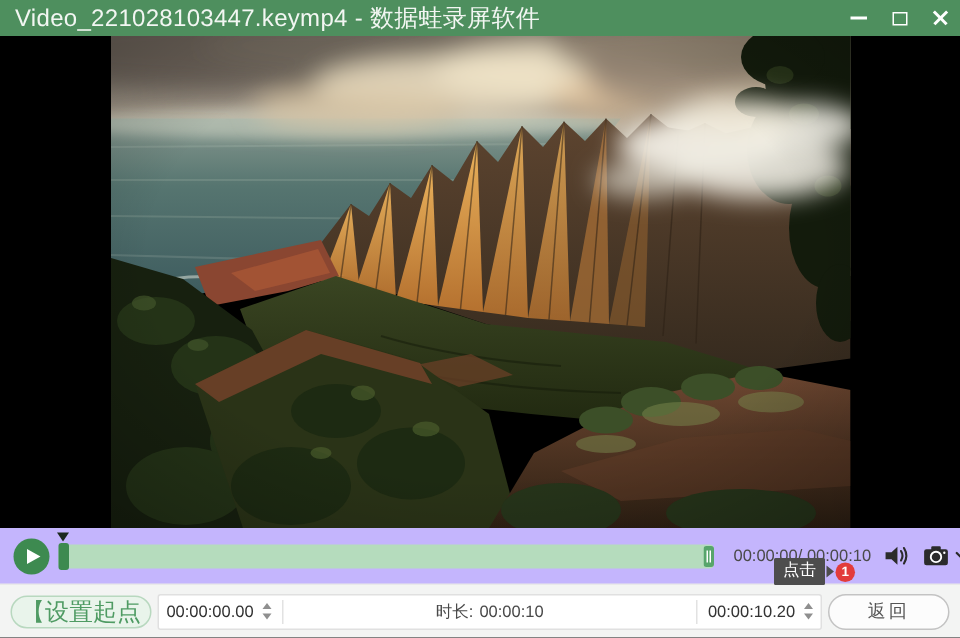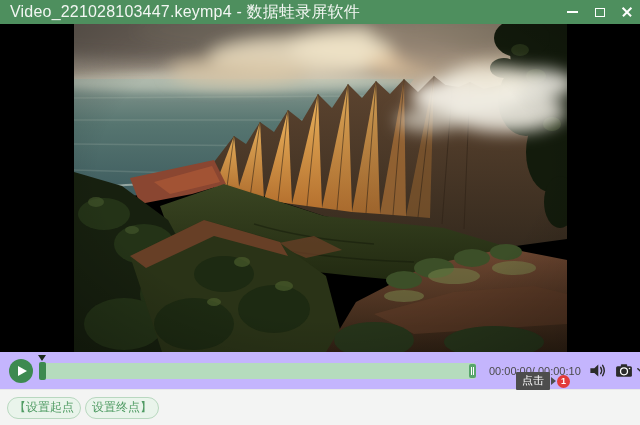--- a/index.html
+++ b/index.html
@@ -38,21 +38,21 @@
   .chev { margin-left:2px; }
 
   
   .tooltip { position:absolute; left:516px; top:372px; display:flex; align-items:center; z-index:5; }
   .tt-box { background:#4d4d4d; color:#fff; font-size:11px; padding:2px 6px 3px; line-height:13px; border-radius:1px; }
   .tt-arrow { width:0; height:0; border-top:4px solid transparent; border-bottom:4px solid transparent; border-left:5px solid #4d4d4d; margin:0 1px; }
   .tt-badge { width:13px; height:13px; border-radius:50%; background:#e23b3b; color:#fff; font-size:9px; line-height:13px; text-align:center; font-weight:bold; }
 
   
   .bottombar { height:35px; background:#f3f4f3; display:flex; align-items:center; padding:0 7px; gap:4px; }
-  .pill { border-radius:12px; font-size:12px; cursor:pointer; white-space:nowrap; }
+  .pill { border-radius:12px; font-size:16px; cursor:pointer; white-space:nowrap; }
   .green-pill { height:22px; padding:0 6px; background:#e9f4eb; border:1px solid #b8d8bf; color:#4f9b63; flex:0 0 auto; }
   .time-group { flex:1 1 auto; height:24px; background:#fff; border:1px solid #e0e0e0; border-radius:2px; display:flex; align-items:center; padding:0 2px; min-width:0; }
   .time-input { width:64px; border:none; outline:none; font-size:11px; color:#333; text-align:center; font-family:"Liberation Sans","DejaVu Sans",sans-serif; background:transparent; }
   .spinner { display:flex; flex-direction:column; align-items:center; gap:3px; width:12px; cursor:pointer; }
   .spin-up { width:0; height:0; border-left:3.5px solid transparent; border-right:3.5px solid transparent; border-bottom:4px solid #8f8f8f; }
   .spin-down { width:0; height:0; border-left:3.5px solid transparent; border-right:3.5px solid transparent; border-top:4px solid #8f8f8f; }
   .vdiv { width:1px; height:16px; background:#e2e2e2; margin:0 4px; flex:0 0 auto; }
   .duration { flex:1 1 auto; text-align:center; font-size:11px; color:#4a4a4a; white-space:nowrap; }
   .duration span + span { margin-left:4px; }
   .back-btn { width:81px; height:24px; background:#fcfcfc; border:1px solid #c3c3c3; color:#555; font-size:12px; letter-spacing:2px; flex:0 0 auto; }
@@ -289,17 +289,34 @@
 
   <div class="tooltip">
     <span class="tt-box">点击</span>
     <span class="tt-arrow"></span>
     <span class="tt-badge">1</span>
   </div>
 
   <div class="bottombar">
     <button class="pill green-pill">【设置起点</button>
 
-
-    <button class="pill green-pill">设置终点】</button>
+    <div class="time-group">
+      <input class="time-input" value="00:00:00.00" style="">
+      <span class="spinner">
+        <i class="spin-up"></i>
+        <i class="spin-down"></i>
+      </span>
+      <span class="vdiv"></span>
+      <span class="duration">
+        <span>时长:</span><span>00:00:10</span>
+      </span>
+      <span class="vdiv"></span>
+      <input class="time-input" value="00:00:10.20" style="">
+      <span class="spinner">
+        <i class="spin-up"></i>
+        <i class="spin-down"></i>
+      </span>
+    </div>
+
+    <button class="pill back-btn">返回</button>
   </div>
 
 </div>
 
 </body></html>

